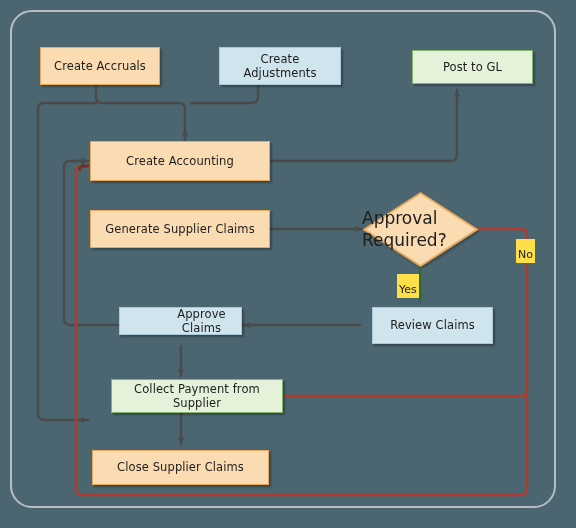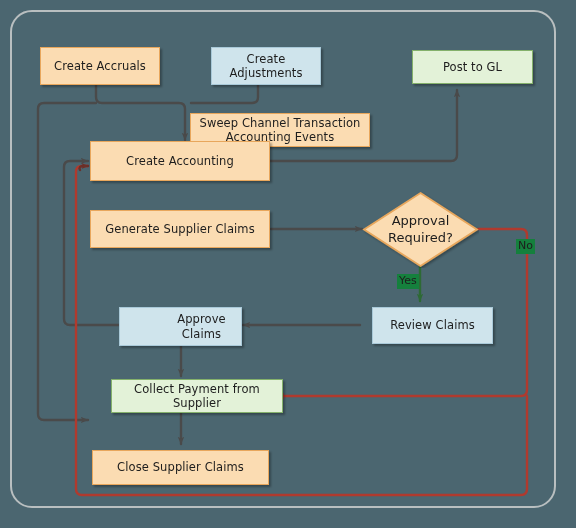--- a/index.html
+++ b/index.html
@@ -63,32 +63,31 @@
     justify-content: center;
   }
   .diamond-shape {
     position: absolute;
     left: 0; top: 0;
     width: 100%; height: 100%;
   }
   .diamond-label {
     position: relative;
     z-index: 2;
-    text-align: center;
-    font-size: 13px;
+    font-size: 17px;
     color: #1d1d1d;
     line-height: 1.25;
   }
   .edge-label {
     position: absolute;
-    background: #15803d;
+    background: #fde047;
     color: #1d1d1d;
     font-size: 11px;
     line-height: 1.05;
-    padding: 1px 2px 2px 2px;
+    padding: 10px 2px 2px 2px;
     border: 0;
     white-space: nowrap;
     z-index: 5;
   }
 </style>
 </head>
 <body>
 
 <div id="canvas">
 
@@ -152,52 +151,49 @@
       <path stroke="#b03a2e" d="M527,396 L527,489 Q527,495 521,495 L82,495 Q76,495 76,489 L76,172 Q76,166 82,166 L88,166"></path>
       <path stroke="#6b3029" d="M80,170 Q78,166 84,166 L88,166" marker-end="url(#ah-darkred)"></path>
 
     </g>
   </svg>
 
   <div class="node n-orange shadow" style="left:40px; top:47px; width:120px; height:38px;">
     <span>Create Accruals</span>
   </div>
 
-  <div class="node n-blue shadow" style="left:211px; top:47px; width:110px; height:38px;">
+  <div class="node n-blue shadow" style="left:219px; top:47px; width:122px; height:38px;">
     <span>Create Adjustments</span>
   </div>
 
   <div class="node n-green shadow" style="left:396px; top:50px; width:121px; height:34px;">
     <span>Post to GL</span>
   </div>
 
-  <div class="node n-orange shadow" style="left:190px; top:113px; width:180px; height:34px;">
-    <span>Sweep Channel Transaction Accounting Events</span>
-  </div>
 
   <div class="node n-orange shadow" style="left:90px; top:141px; width:180px; height:40px;">
     <span>Create Accounting</span>
   </div>
 
   <div class="node n-orange shadow" style="left:90px; top:210px; width:180px; height:38px;text-align:center;">
     <span>Generate Supplier Claims</span>
   </div>
 
   <div class="diamond-wrap" style="left:362px; top:191px; width:117px; height:77px;">
     <svg class="diamond-shape" viewBox="0 0 117 77" xmlns="http://www.w3.org/2000/svg">
       <polygon points="58.5,2 115,38.5 58.5,75 2,38.5" fill="#fbdcb2" stroke="#e8a75c" stroke-width="1.8" filter="url(#dshadow)"></polygon>
     </svg>
     <div class="diamond-label">Approval Required?</div>
   </div>
 
   <div class="node n-blue shadow" style="left:372px; top:307px; width:121px; height:37px;">
     <span>Review Claims</span>
   </div>
 
-  <div class="node n-blue shadow" style="left:119px; top:307px; width:123px; height:39px;padding-left:48px;">
+  <div class="node n-blue shadow" style="left:119px; top:307px; width:123px; height:28px;padding-left:48px;">
     <span>Approve Claims</span>
   </div>
 
   <div class="node n-green shadow" style="left:95px; top:379px; width:172px; height:34px;">
     <span>Collect Payment from Supplier</span>
   </div>
 
   <div class="node n-orange shadow" style="left:92px; top:450px; width:177px; height:35px;">
     <span>Close Supplier Claims</span>
   </div>

